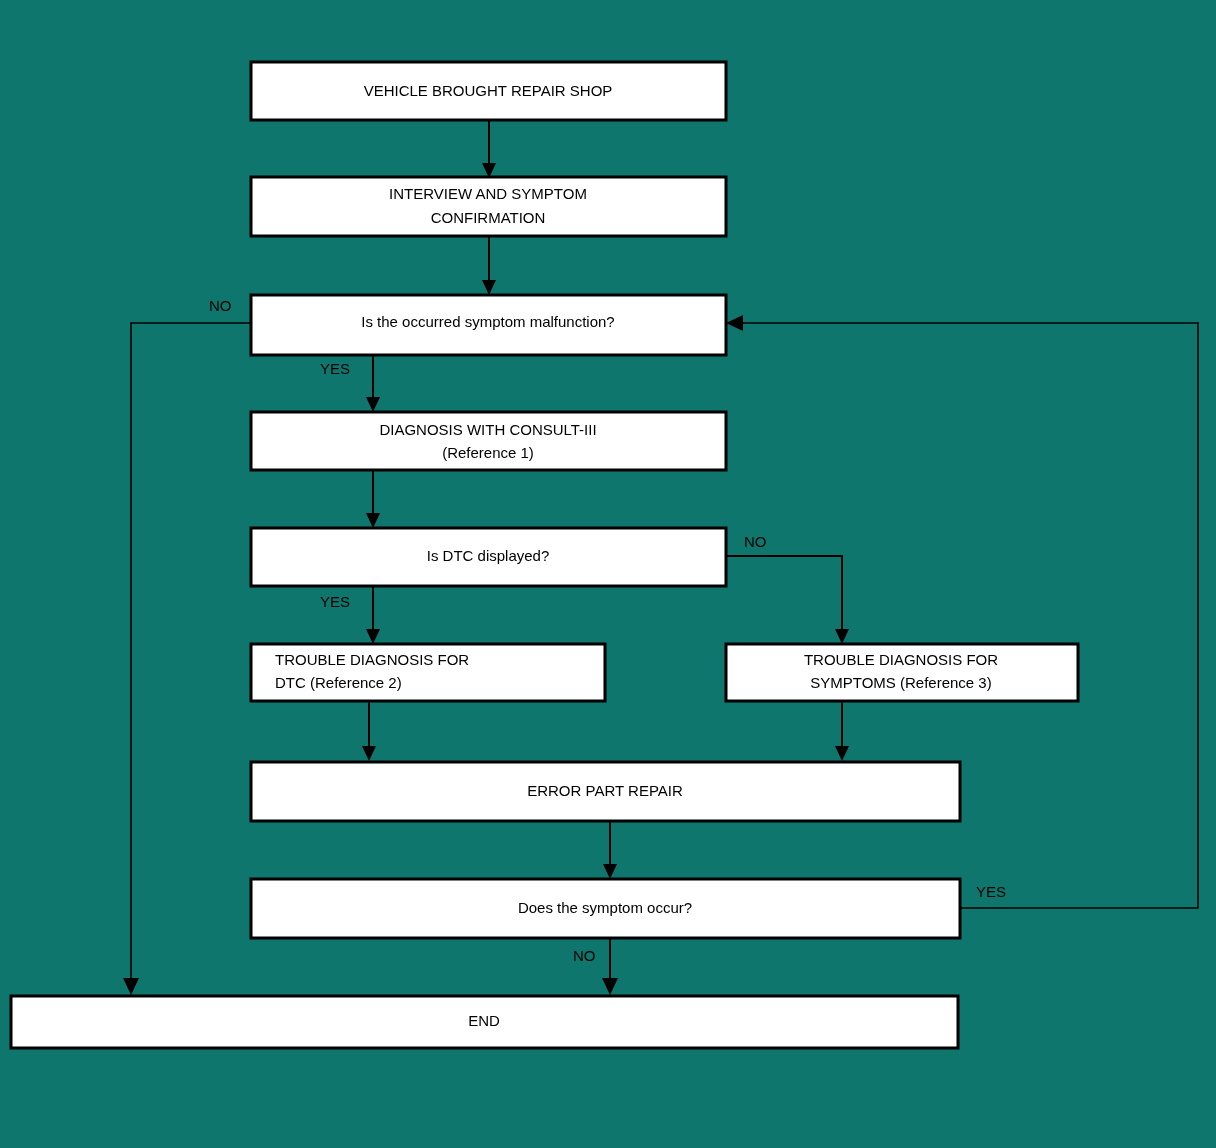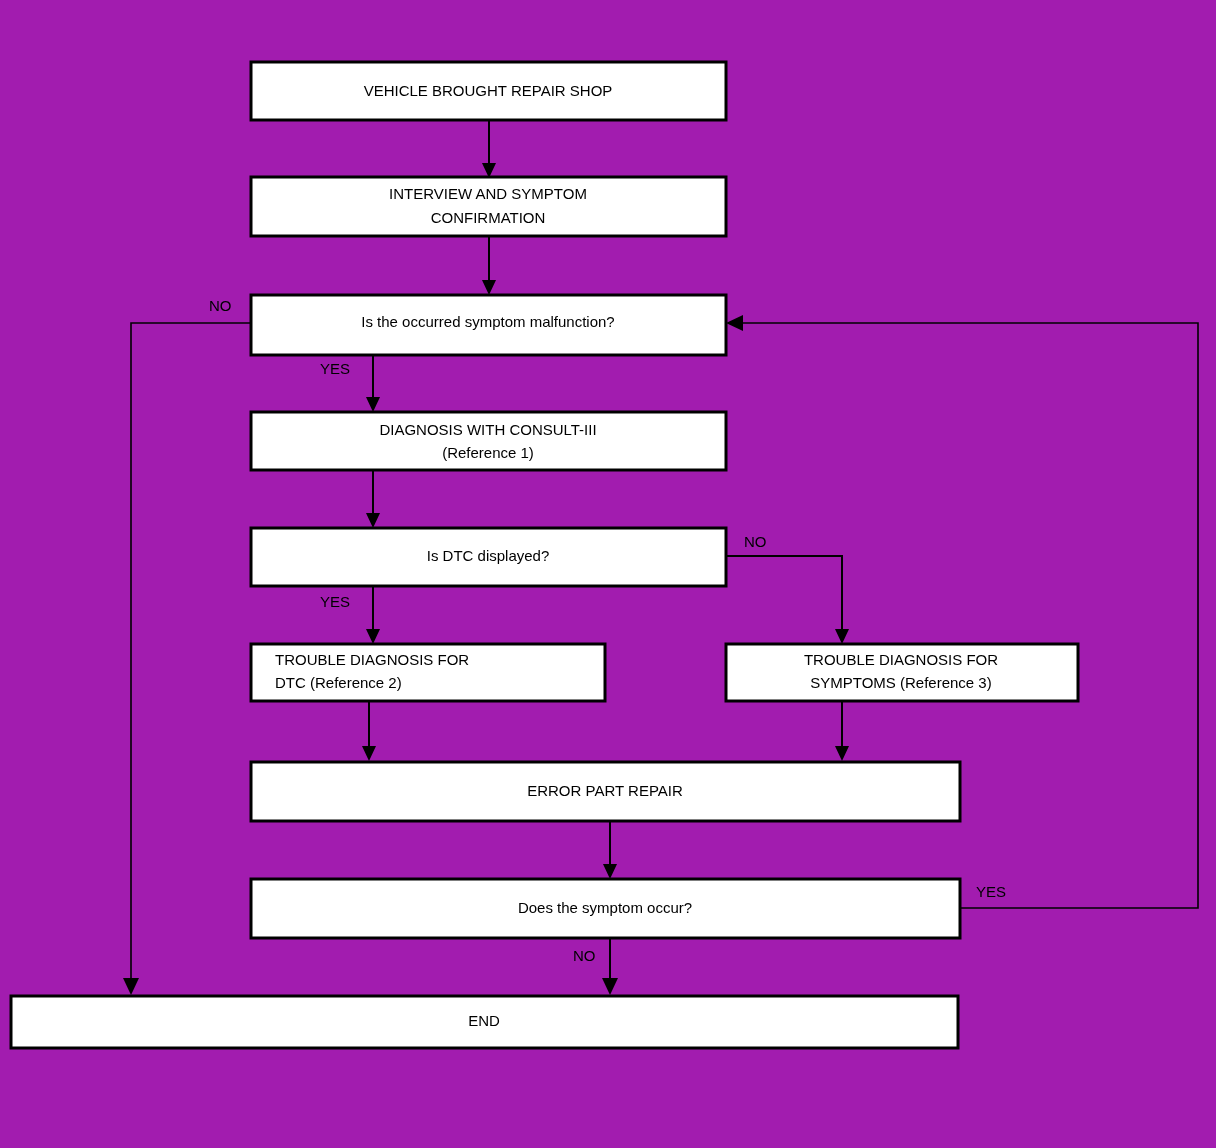--- a/index.html
+++ b/index.html
@@ -11,21 +11,21 @@
   body {
     width: 1216px;
     height: 1148px;
     font-family: "Liberation Sans", sans-serif;
     overflow: hidden;
   }
   #flowchart-root {
     position: relative;
     width: 1216px;
     height: 1148px;
-    background: #a21caf;
+    background: #0f766e;
   }
   svg#flow-svg {
     display: block;
     width: 1216px;
     height: 1148px;
   }
   .node-box {
     fill: #ffffff;
     stroke: #000000;
     stroke-width: 3;

